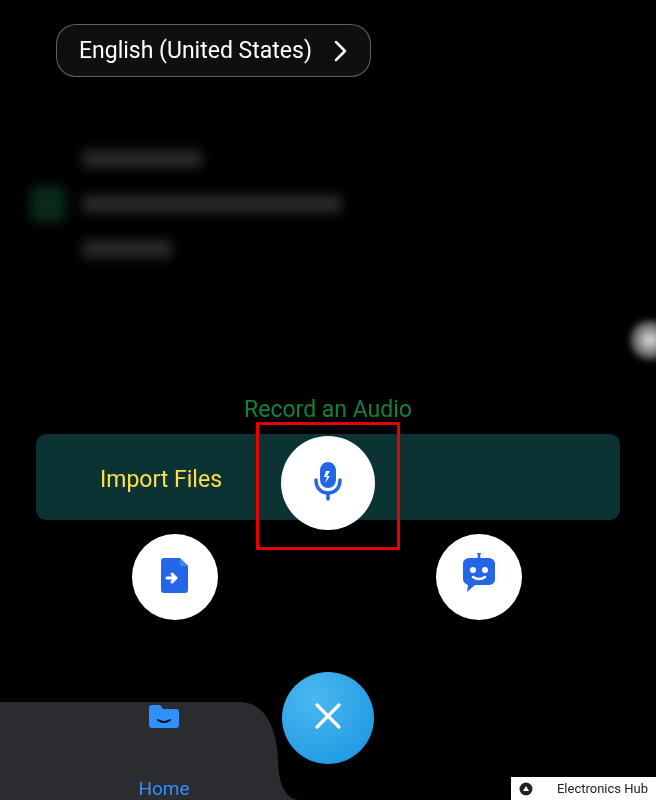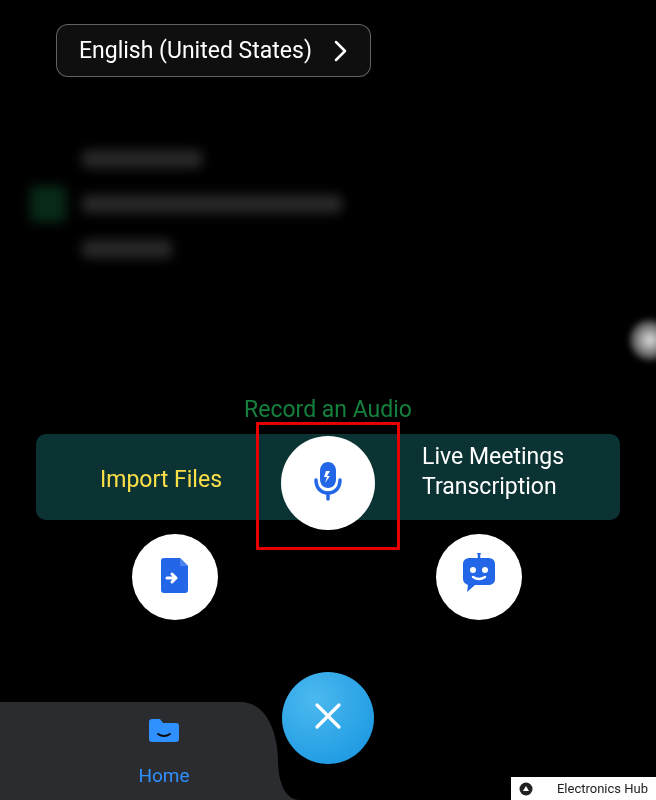--- a/index.html
+++ b/index.html
@@ -19,21 +19,21 @@
     font-size: 23px;
     color: #f0f0f0;
     margin-bottom: 14px;
   }
   .lang-selector {
     display: inline-flex;
     align-items: center;
     gap: 22px;
     border: 1px solid rgba(255,255,255,0.35);
     background: rgba(255,255,255,0.06);
-    border-radius: 12px;
+    border-radius: 20px;
     padding: 12px 22px;
     font-size: 23px;
     cursor: pointer;
   }
   .lang-selector .chevron {
     display: inline-flex;
   }
   .bg-blur {
     position: absolute;
     top: 150px;
@@ -150,21 +150,21 @@
     left: 0; right: 0; bottom: 0;
     height: 98px;
     display: flex;
   }
   .nav-half {
     flex: 1;
     background: #2a2c30;
     display: flex;
     flex-direction: column;
     align-items: center;
-    justify-content: center;
+    justify-content: space-between;
     gap: 16px;
     position: relative;
   }
   .nav-half.left {
     clip-path: path('M0,0 L240,0 C270,0 278,38 278,58 C278,78 284,98 300,98 L0,98 Z');
   }
   .nav-half.right {
     clip-path: path('M656,0 L416,0 C386,0 378,38 378,58 C378,78 372,98 356,98 L656,98 Z');
   }
   .nav-half .nav-label {
@@ -223,22 +223,20 @@
     </div>
 </div>
 
 <div class="side-light"></div>
 
 <div class="action-sheet">
   <div class="teal-banner"></div>
 
   <div class="record-label">Record an Audio</div>
   <div class="import-label">Import Files</div>
-  <div class="live-label">Live Meetings
-Transcription</div>
 
   <div class="circle-btn center">
     <span>
       <svg width="46" height="46" viewBox="0 0 46 46">
         <path d="M23 4 C18 4 15 8 15 13 L15 21 C15 26 18 30 23 30 C28 30 31 26 31 21 L31 13 C31 8 28 4 23 4 Z" fill="#2366e8"></path>
         <path d="M21 13 L25 13 L22 18 L25 18 L20 25 L22 19 L19 19 Z" fill="#fff"></path>
         <path d="M11 22 C11 30 16 35 23 35 C30 35 35 30 35 22" stroke="#2366e8" stroke-width="3.5" fill="none" stroke-linecap="round"></path>
         <line x1="23" y1="35" x2="23" y2="41" stroke="#2366e8" stroke-width="3.5" stroke-linecap="round"></line>
       </svg>
     </span>

